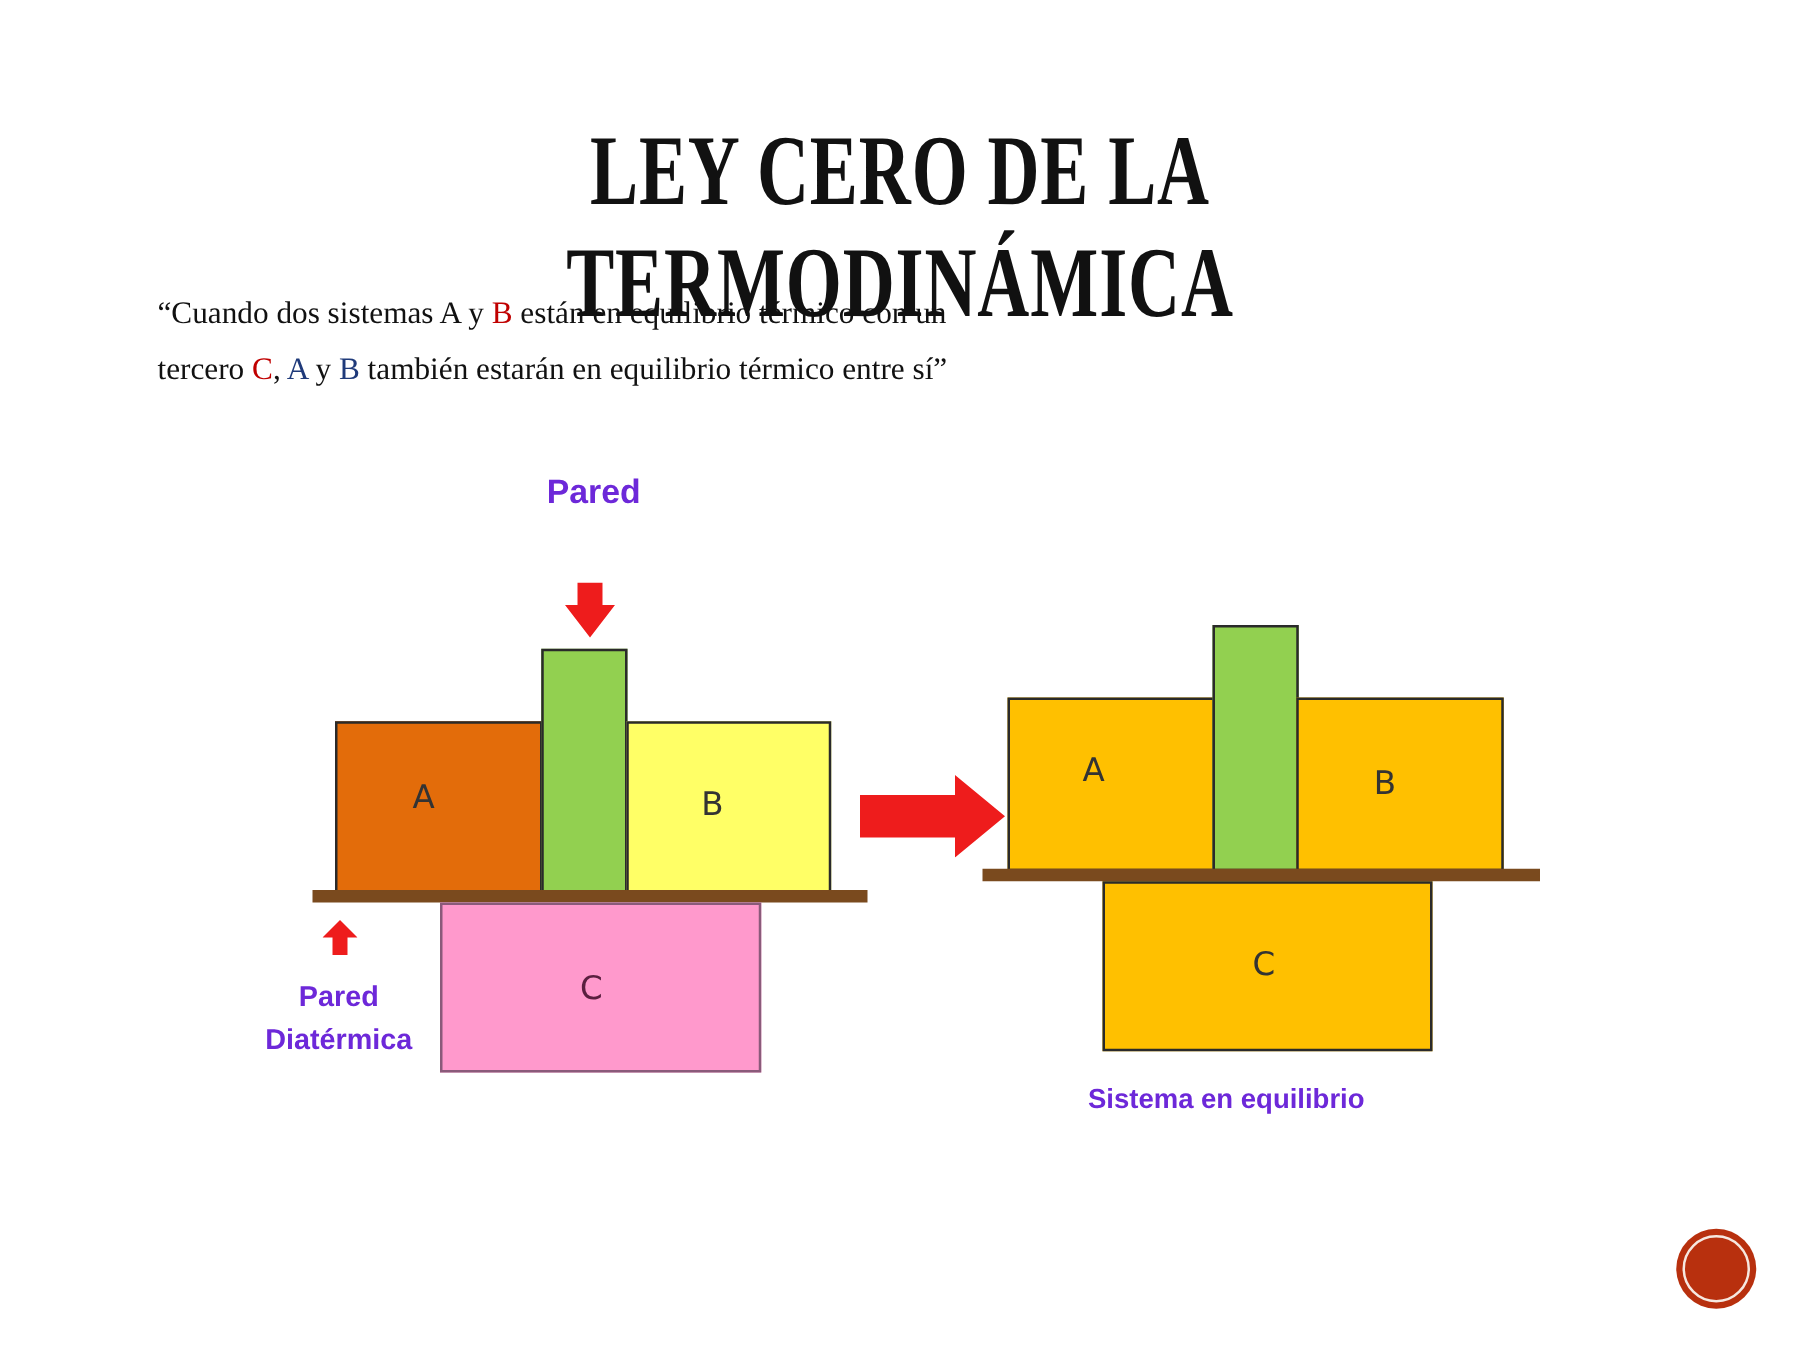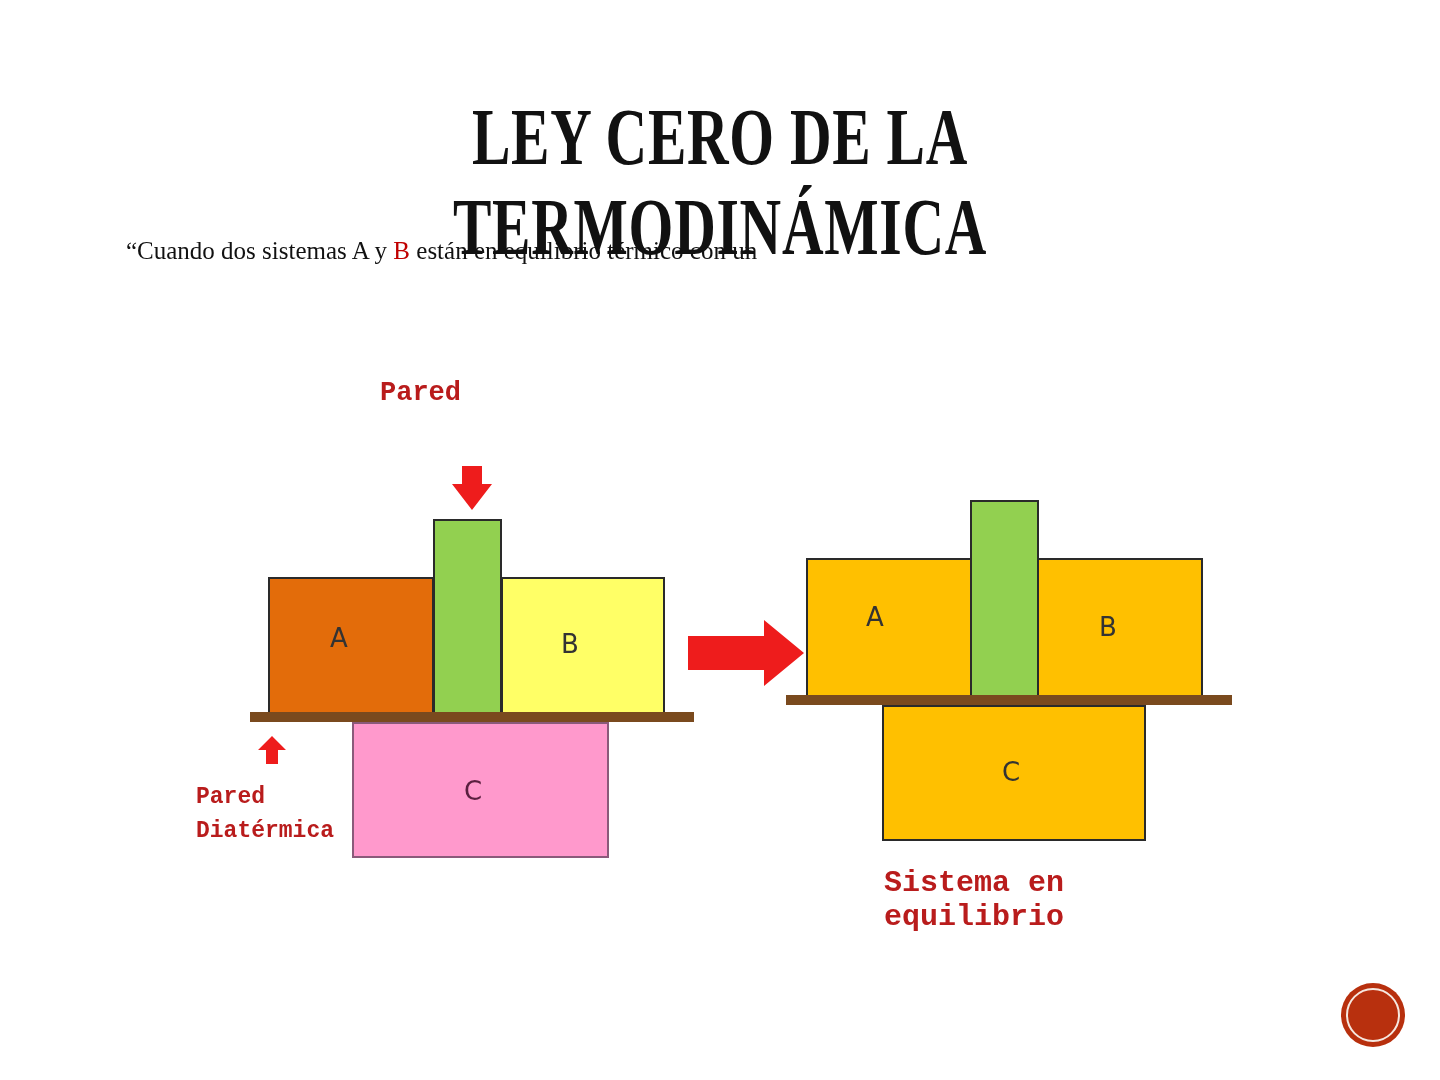--- a/index.html
+++ b/index.html
@@ -7,32 +7,35 @@
   .title { position:absolute; left:0; width:1440px; top:92px; text-align:center;
     font-family:"Liberation Serif", serif; font-weight:bold; font-size:80px; letter-spacing:1px;
     transform:scaleX(0.72); transform-origin:center; color:#111; line-height:90px; }
   .quote { position:absolute; left:126px; top:228px; width:1200px; font-family:Liberation Serif, serif;
     font-size:25px; line-height:45px; color:#111; }
   .red { color:#c00000; }
   .blue { color:#1f3a7a; }
   .box { position:absolute; border:2px solid #2a2a2a; box-sizing:border-box; }
   .lbl { position:absolute; font-family:"DejaVu Sans", sans-serif; font-size:26px; color:#333; }
   .wall { position:absolute; background:#7a4a1e; }
-  .caption { position:absolute; font-family:Liberation Mono, monospace; font-weight:bold; color:#b91c1c; text-align:left; }
+  .caption { position:absolute; font-family:Liberation Sans, sans-serif; font-weight:bold; color:#6d28d9; text-align:center; }
   .nav { position:absolute; left:1342px; top:984px; width:62px; height:62px; border-radius:50%; background:#b8300e; box-shadow:0 0 0 1px #b8300e; }
   .nav::after { content:""; position:absolute; left:4px; top:4px; right:4px; bottom:4px; border-radius:50%; border:2px solid #f6e8e0; }
 </style>
 </head>
 <body>
 
 <div class="title">LEY CERO DE LA TERMODINÁMICA</div>
 
 <div class="quote">
   <div>
     <span>“Cuando dos sistemas A y </span><span class="red">B</span><span> están en equilibrio térmico con un</span>
+  </div>
+  <div>
+    <span>tercero </span><span class="red">C</span><span>, </span><span class="blue">A</span><span> y </span><span class="blue">B</span><span> también estarán en equilibrio térmico entre sí”</span>
   </div>
 </div>
 
 <div>
   <div class="caption" style="left:380px; top:374px; width:190px; font-size:27px; line-height:39px;">
     <div>Pared</div>
   </div>
   <svg style="position:absolute; left:452px; top:466px;" width="40" height="46">
     <polygon points="10,0 30,0 30,18 40,18 20,44 0,18 10,18" fill="#ee1c1c"></polygon>
   </svg>
@@ -67,16 +70,16 @@
     <span class="lbl" style="left:58px; top:42px;">A</span>
   </div>
   <div class="box" style="left:970px; top:500px; width:69px; height:197px; background:#92d050;"></div>
   <div class="box" style="left:1037px; top:558px; width:166px; height:139px; background:#ffc000;">
     <span class="lbl" style="left:60px; top:52px;">B</span>
   </div>
   <div class="wall" style="left:786px; top:695px; width:446px; height:10px;"></div>
   <div class="box" style="left:882px; top:705px; width:264px; height:136px; background:#ffc000;">
     <span class="lbl" style="left:118px; top:50px;">C</span>
   </div>
-  <div class="caption" style="left:884px; top:866px; width:290px; font-size:30px;">Sistema en equilibrio</div>
+  <div class="caption" style="left:836px; top:866px; width:290px; font-size:22px;">Sistema en equilibrio</div>
 </div>
 
 <div class="nav"></div>
 
 </body></html>

